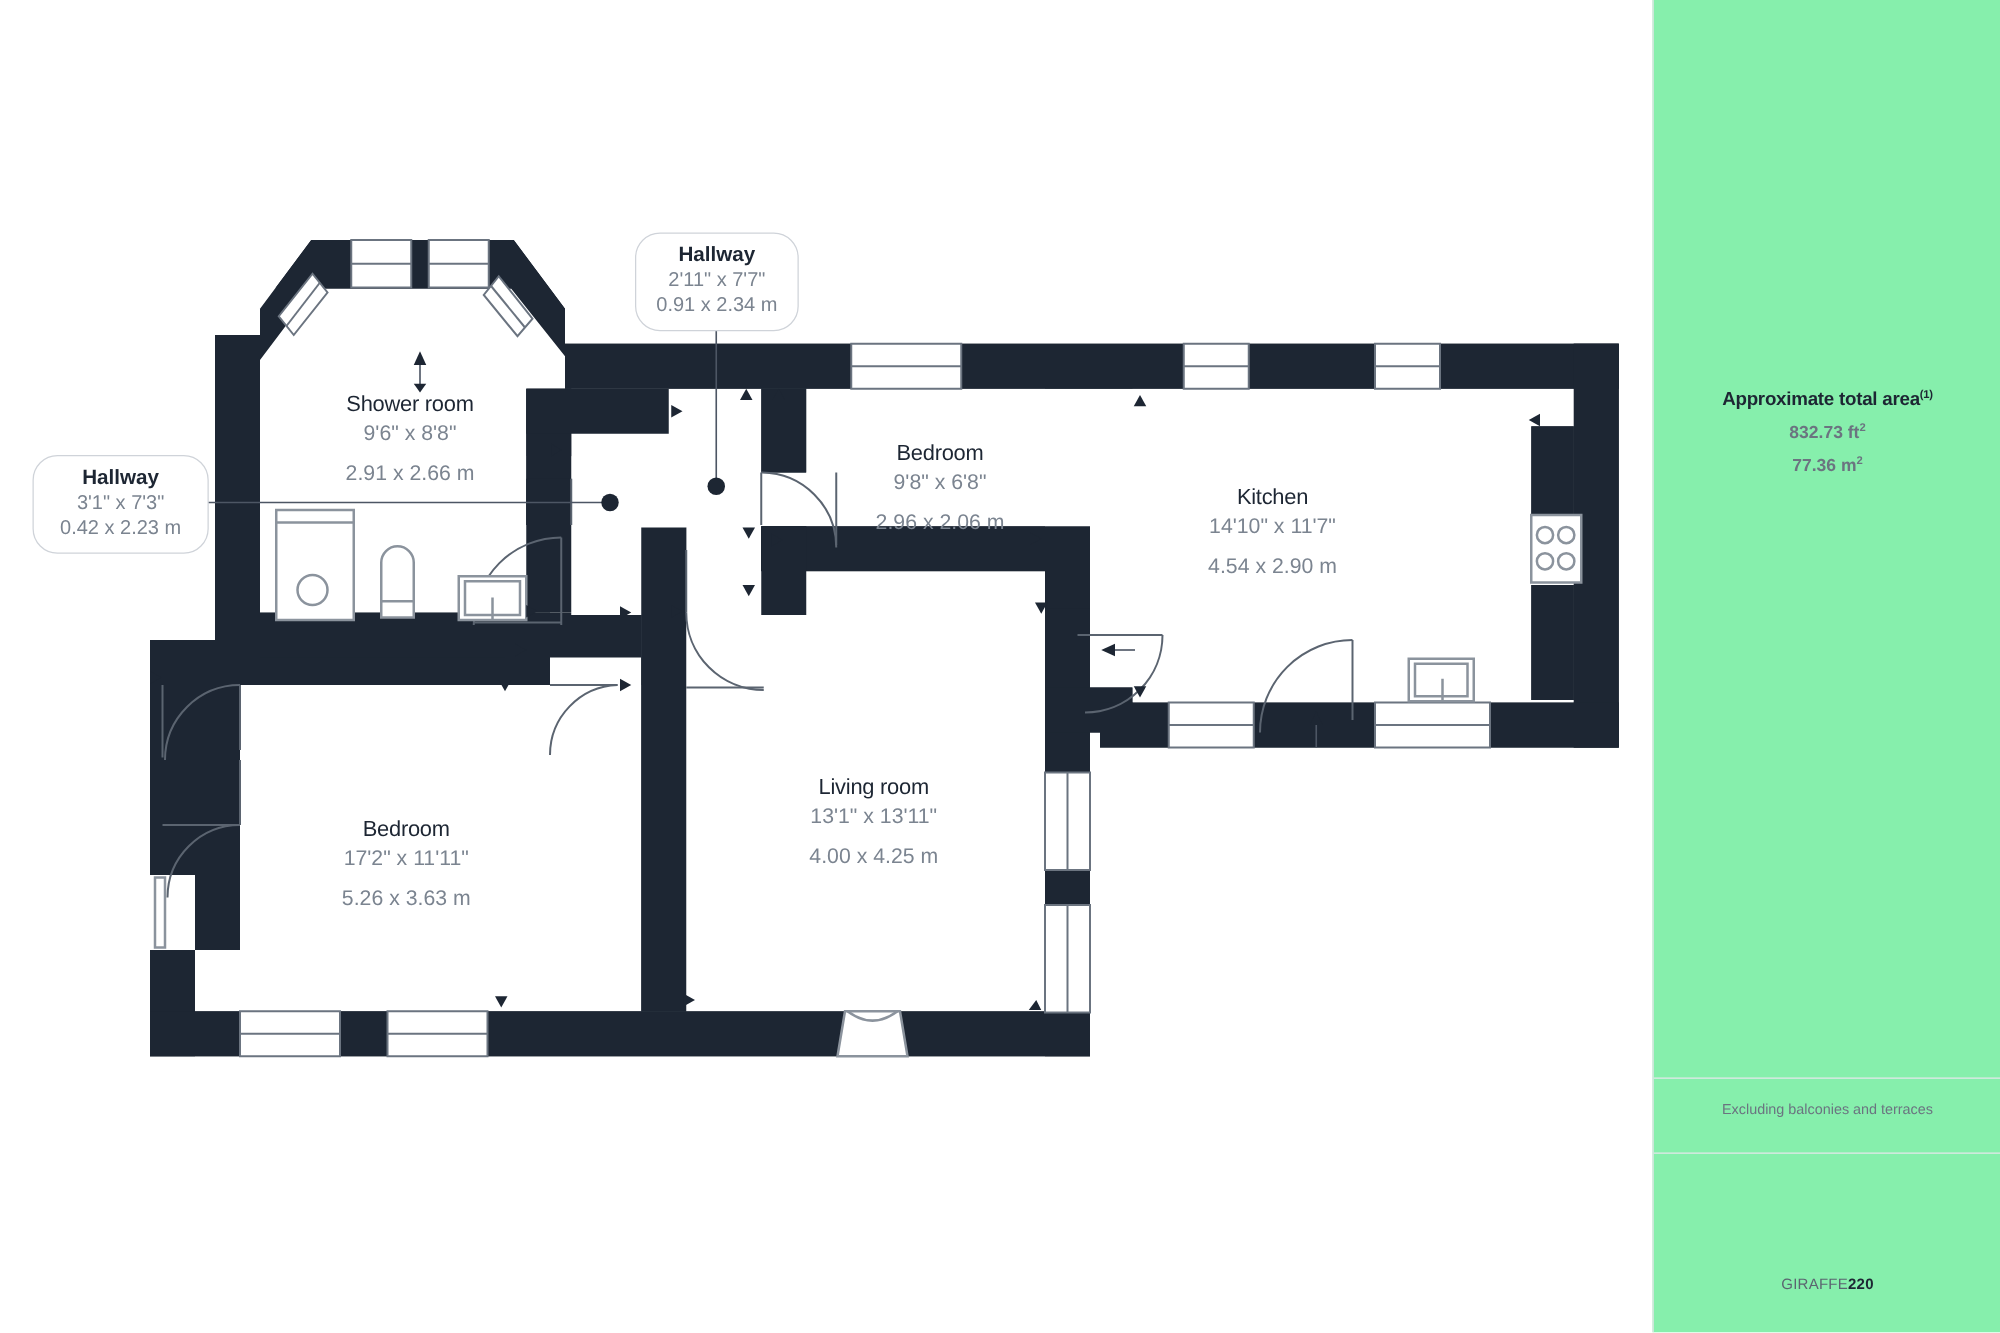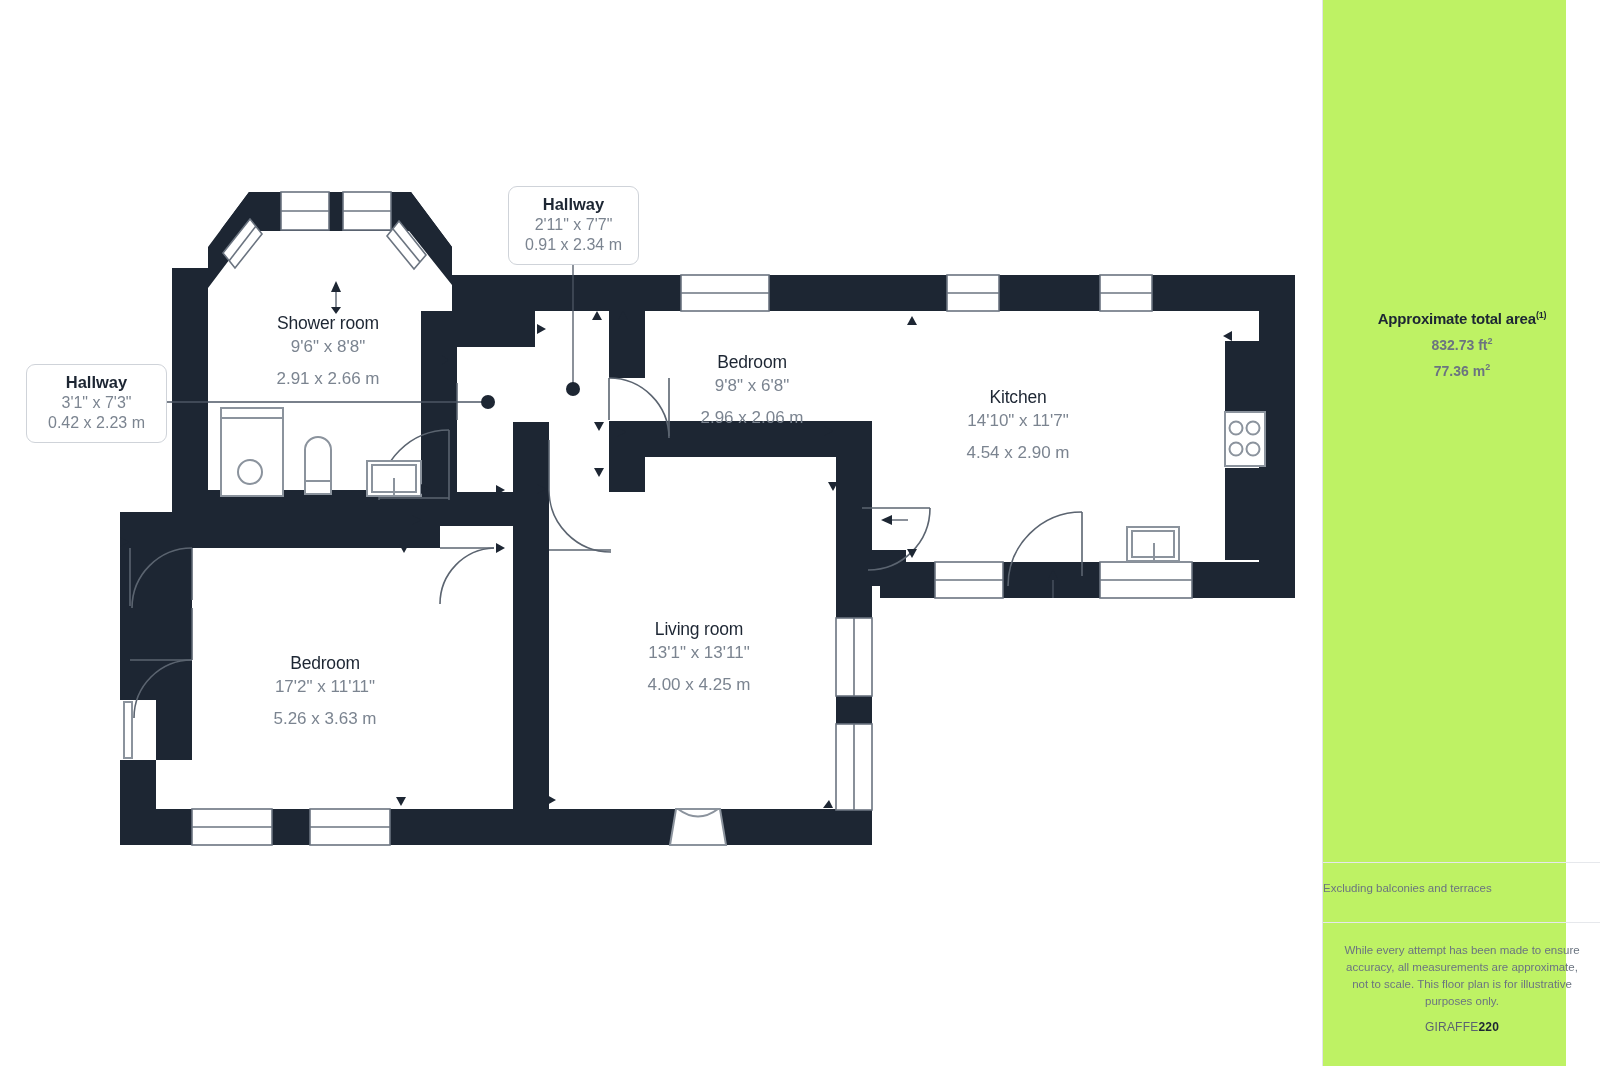--- a/index.html
+++ b/index.html
@@ -9,42 +9,42 @@
     color:#1d2633;
   }
   #app{position:relative;width:1600px;height:1066px;background:#fff;}
 
   
   #plan{position:absolute;left:0;top:0;width:1322px;height:1066px;}
   #plan svg{display:block;}
 
   
   #panel{
-    position:absolute;left:1322px;top:0;width:244px;height:1066px;
-    background:#bef264;border-left:1px solid #e2e4e8;
+    position:absolute;left:1322px;top:0;width:278px;height:1066px;
+    background:#86efac;border-left:1px solid #e2e4e8;
     box-sizing:border-box;
   }
   .panel-area{
     position:absolute;top:310px;left:0;width:278px;text-align:center;
   }
   .panel-area .ttl{
     font-size:15px;font-weight:bold;color:#1d2633;letter-spacing:-0.2px;
   }
   .panel-area .ttl sup{font-size:9px;font-weight:bold;vertical-align:super;}
   .panel-area .v{
     font-size:14px;color:#6b7480;margin-top:9px;font-weight:700;
   }
   .panel-area .v sup{font-size:9px;vertical-align:super;}
   .panel-sep{
     position:absolute;left:0;width:278px;height:1px;background:#e6e8ec;
   }
   #sep1{top:862px;}
   #sep2{top:922px;}
   .panel-note{
-    position:absolute;top:882px;left:0;width:278px;text-align:left;
+    position:absolute;top:882px;left:0;width:278px;text-align:center;
     font-size:11.5px;color:#6b7480;
   }
   .panel-disclaimer{
     position:absolute;top:942px;left:18px;width:242px;text-align:center;
     font-size:11.5px;line-height:17px;color:#6b7480;
   }
   .panel-logo{
     position:absolute;top:1020px;left:0;width:278px;text-align:center;
     font-size:12px;color:#5b6470;letter-spacing:0.2px;
   }
@@ -58,21 +58,21 @@
   .room-label .rname{
     font-size:17.5px;font-weight:normal;color:#1d2633;letter-spacing:-0.2px;
   }
   .room-label .rdim{
     font-size:17px;color:#7b8490;margin-top:3px;font-weight:400;
   }
   .room-label .rdim.m{margin-top:12px;}
 
   
   .callout{
-    position:absolute;background:#fff;border:1px solid #cfd3d9;border-radius:9px;
+    position:absolute;background:#fff;border:1px solid #cfd3d9;border-radius:20px;
     padding:8px 13px 10px;text-align:center;white-space:nowrap;
     box-sizing:border-box;
   }
   .callout .rname{font-size:16.5px;font-weight:bold;color:#1d2633;}
   .callout .rdim{font-size:16px;color:#7b8490;margin-top:2px;}
 </style>
 </head>
 <body>
 
 <div id="app">
@@ -403,19 +403,18 @@
       <div class="v"><span>832.73 ft</span><sup>2</sup></div>
       <div class="v"><span>77.36 m</span><sup>2</sup></div>
     </div>
 
     <div class="panel-sep" id="sep1"></div>
 
     <div class="panel-note">Excluding balconies and terraces</div>
 
     <div class="panel-sep" id="sep2"></div>
 
-    <div class="panel-disclaimer">While every attempt has been made to ensure accuracy, all measurements are approximate, not to scale. This floor plan is for illustrative purposes only.</div>
 
     <div class="panel-logo"><span>GIRAFFE</span><b>220</b></div>
 
   </div>
 
 </div>
 
 </body></html>

